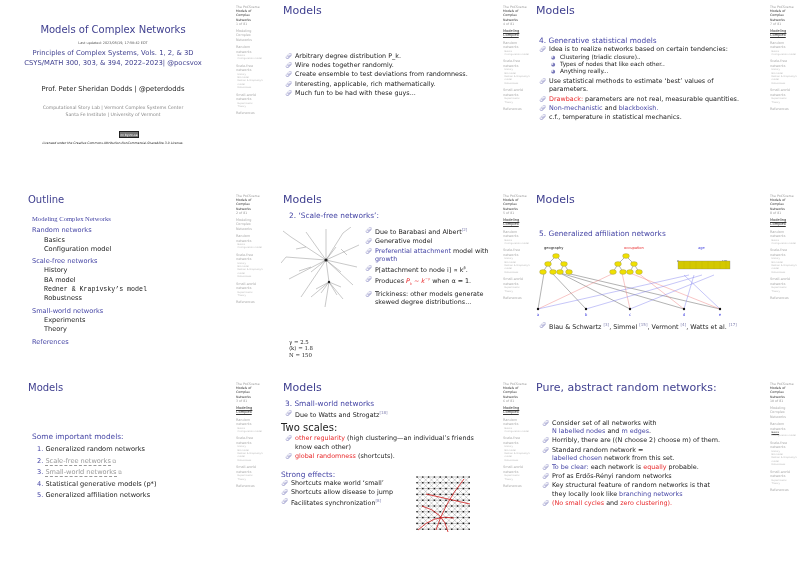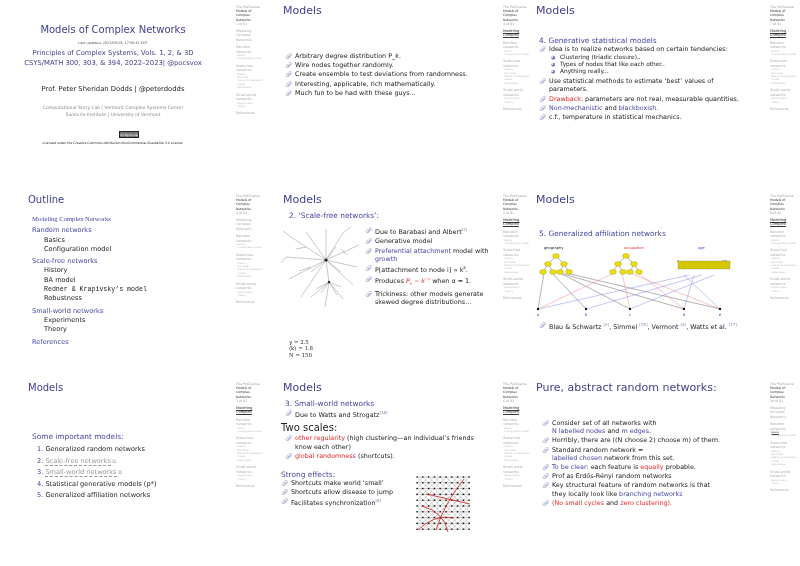--- a/index.html
+++ b/index.html
@@ -968,21 +968,21 @@
    <div class="bl">
           <span class="ic">🔗︎</span>
           <span>Horribly, there are ((N choose 2) choose m) of them.</span>
         </div>
    <div class="bl">
           <span class="ic">🔗︎</span>
           <span><span>Standard random network =</span><br><span class="blue">labelled chosen</span><span> network from this set.</span></span>
         </div>
    <div class="bl">
           <span class="ic">🔗︎</span>
-          <span><span class="blue">To be clear:</span><span> each feature is </span><span class="red">equally</span><span> probable.</span></span>
+          <span><span class="blue">To be clear:</span><span> each network is </span><span class="red">equally</span><span> probable.</span></span>
         </div>
    <div class="bl">
           <span class="ic">🔗︎</span>
           <span>Prof as Erdős-Rényi random networks</span>
         </div>
    <div class="bl">
           <span class="ic">🔗︎</span>
           <span><span>Key structural feature of random networks is that</span><br><span>they locally look like </span><span class="blue">branching networks</span></span>
         </div>
    <div class="bl">

